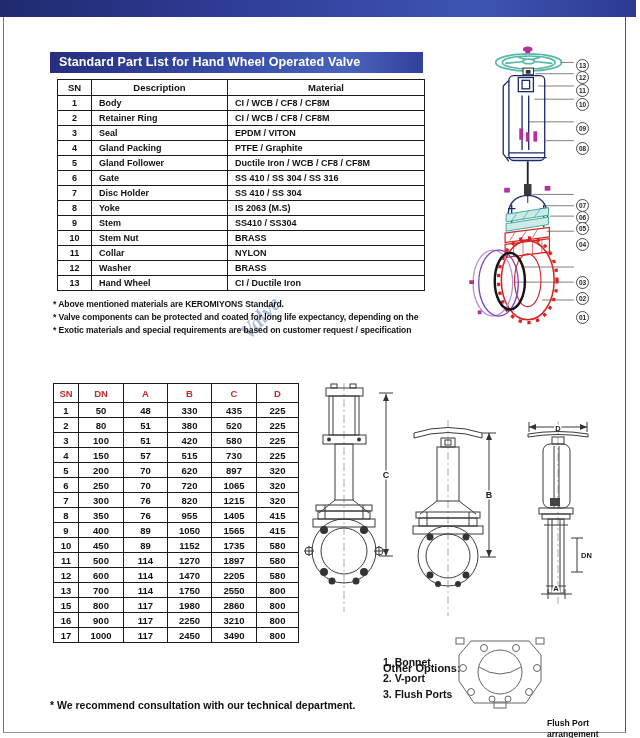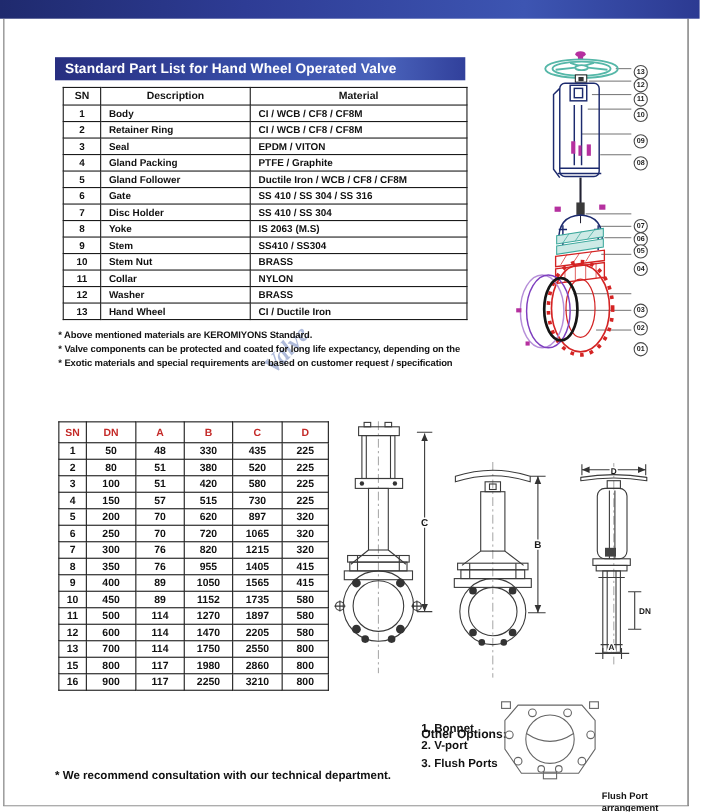--- a/index.html
+++ b/index.html
@@ -326,20 +326,28 @@
 
         <tr>
           <td>16</td>
           <td>900</td>
           <td>117</td>
           <td>2250</td>
           <td>3210</td>
           <td>800</td>
         </tr>
 
+        <tr>
+          <td>17</td>
+          <td>1000</td>
+          <td>117</td>
+          <td>2450</td>
+          <td>3490</td>
+          <td>800</td>
+        </tr>
       </tbody>
   </table>
 
   <div class="notes2" style="top:699px">* We recommend consultation with our technical department.</div>
 
   <svg style="left:440px;top:20px" width="200" height="330" viewBox="440 20 200 350">
     <g class="leader">
       <path d="M561 65 H576 M535 77 H576 M538 90 H576 M534 104 H576 M528 128 H576 M546 148 H576 M532 205 H576 M545 217 H576 M550 228 H576 M547 244 H576 M520 282 H576 M512 298 H576 M542 317 H576"></path>
     </g>
     <g>

